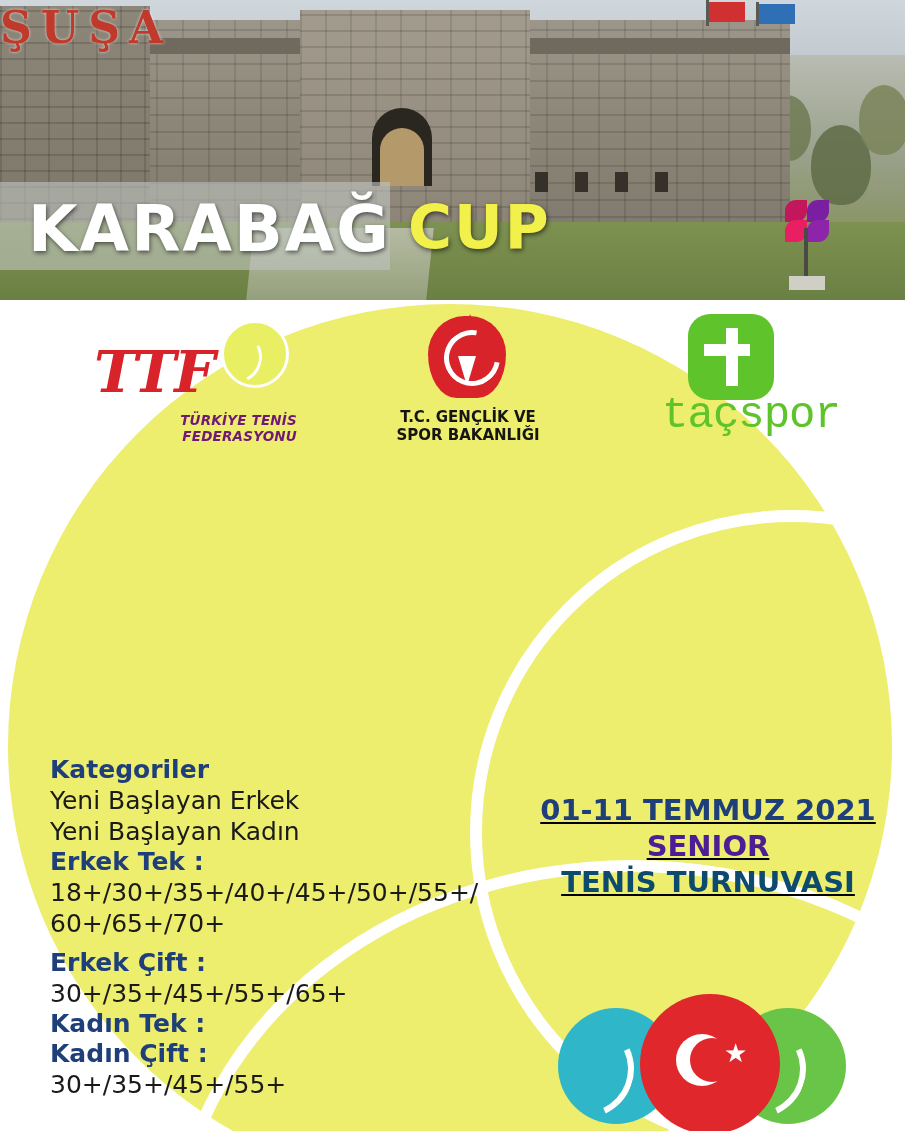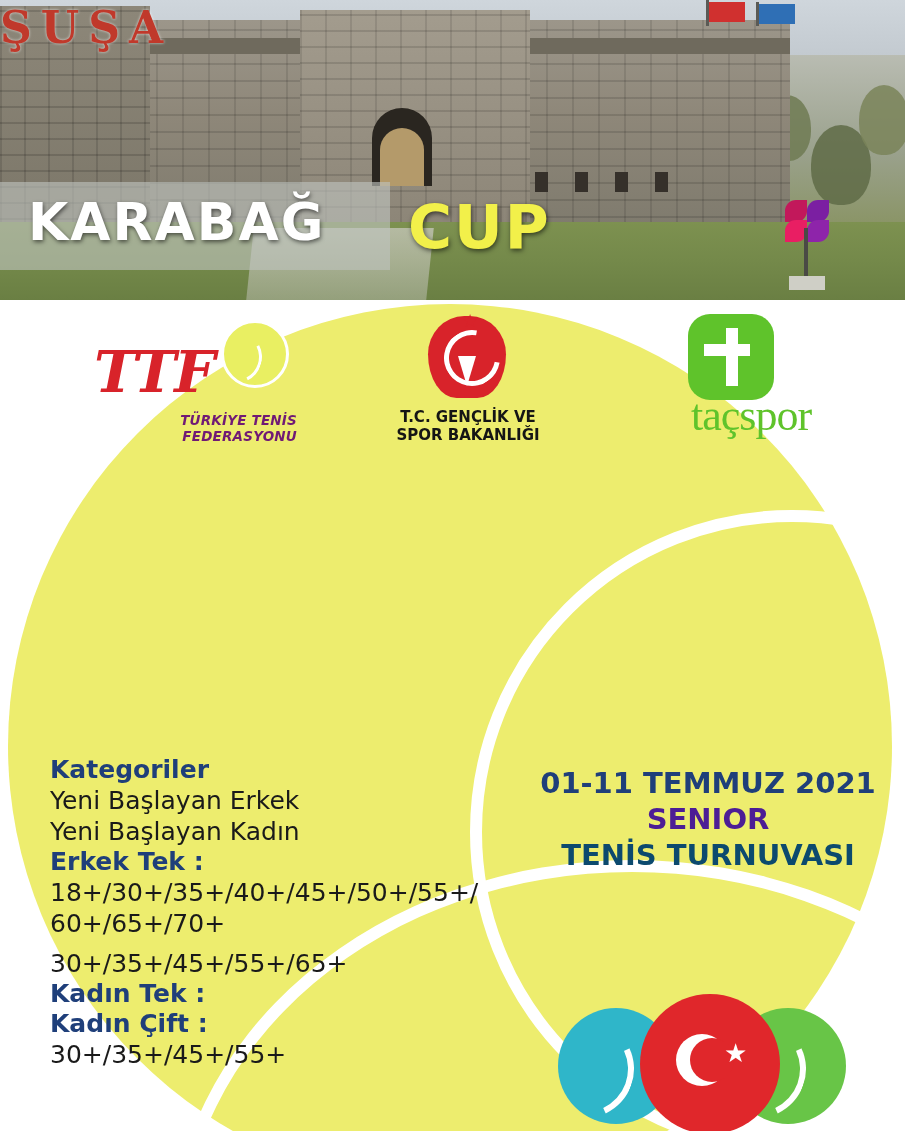--- a/index.html
+++ b/index.html
@@ -131,21 +131,21 @@
   
   .karabag-band {
     position: absolute;
     left: 0; top: 182px;
     width: 390px; height: 88px;
     background: rgba(190,195,190,0.62);
   }
   .karabag-text {
     position: absolute;
     left: 28px; top: 192px;
-    font-size: 52px;
+    font-size: 64px;
     font-weight: bold;
     letter-spacing: 2px;
     color: #ffffff;
     text-shadow: 1px 2px 4px rgba(0,0,0,0.55);
   }
   .cup-text {
     position: absolute;
     left: 408px; top: 192px;
     font-size: 60px;
     font-weight: bold;
@@ -291,21 +291,21 @@
   }
   .tac-mark::after {
     content: "";
     position: absolute; left: 16px; top: 30px;
     width: 46px; height: 12px; background: #ffffff;
   }
   .tac-word {
     position: absolute; left: 0; top: 76px; width: 210px;
     text-align: center;
     font-size: 44px; color: #5fc32b;
-    font-family: Liberation Serif, serif;
+    font-family: Liberation Mono, monospace;
     letter-spacing: -1px;
   }
 
   
   .cats {
     position: absolute;
     left: 50px; top: 455px;
     width: 480px;
     color: #1a1a1a;
   }
@@ -318,23 +318,24 @@
   .cats .ln {
     font-size: 25px;
     line-height: 31px;
     color: #1a1a1a;
   }
   .cats .gap { height: 9px; }
 
   
   .right-top {
     position: absolute;
-    left: 538px; top: 465px;
+    left: 538px; top: 492px;
     width: 340px;
     text-align: center;
+    text-decoration: underline;
   }
   .dt {
     font-size: 29px; font-weight: bold; color: #1f3f7a; line-height: 36px;
   }
   .senior {
     font-size: 29px; font-weight: bold; color: #4c1d95; line-height: 36px;
   }
   .tenis {
     font-size: 29px; font-weight: bold; color: #0c4a6e; line-height: 36px; text-align: center;
   }
@@ -457,20 +458,21 @@
   </div>
 
   <div class="cats">
     <div class="hd">Kategoriler</div>
     <div class="ln">Yeni Başlayan Erkek</div>
     <div class="ln">Yeni Başlayan Kadın</div>
     <div class="hd">Erkek Tek :</div>
     <div class="ln">18+/30+/35+/40+/45+/50+/55+/</div>
     <div class="ln">60+/65+/70+</div>
     <div class="gap"></div>
+    <div class="hd">Erkek Çift :</div>
     <div class="ln">30+/35+/45+/55+/65+</div>
     <div class="hd">Kadın Tek :</div>
     <div class="hd">Kadın Çift :</div>
     <div class="ln">30+/35+/45+/55+</div>
 
   </div>
 
   <div class="right-top">
     <div class="dt">01-11 TEMMUZ 2021</div>
     <div class="senior">SENIOR</div>

